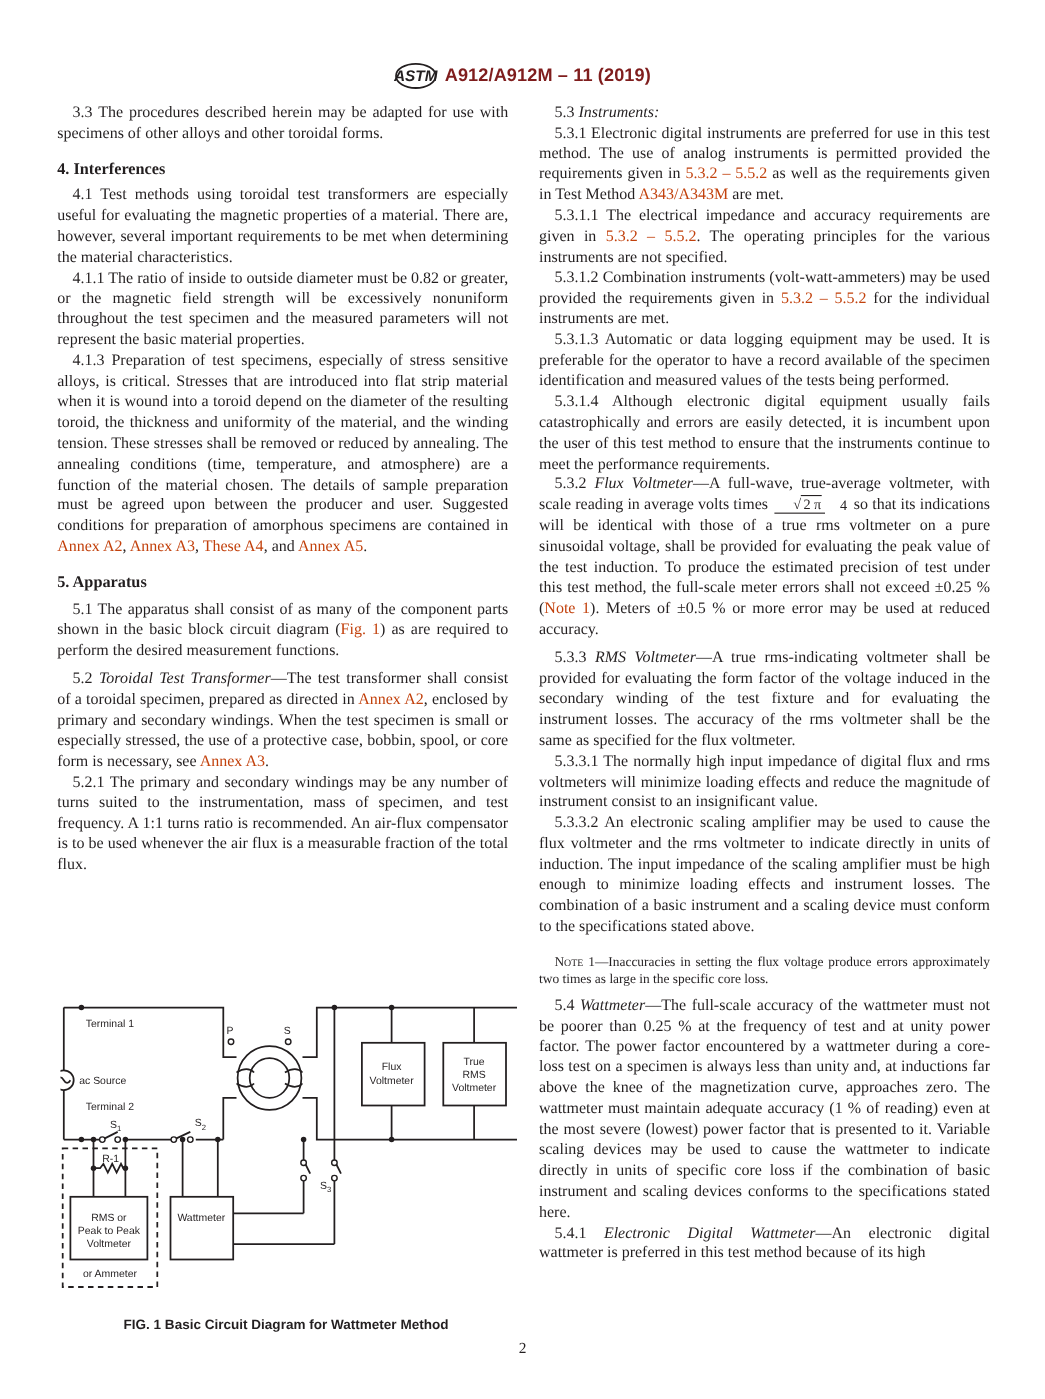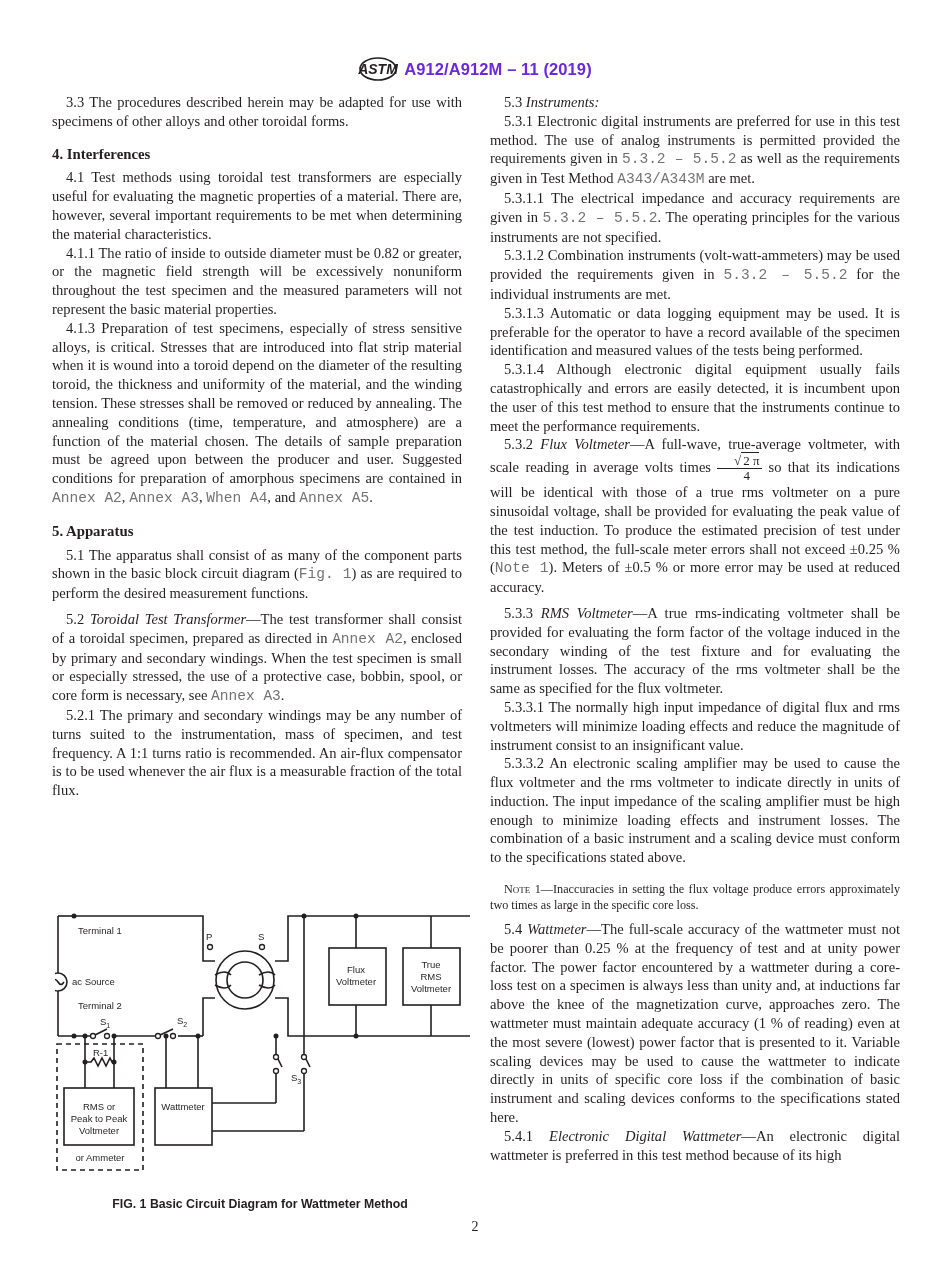--- a/index.html
+++ b/index.html
@@ -1,32 +1,32 @@
 <!DOCTYPE html>
 <html><head>
 <meta charset="utf-8">
 <style>
   html, body { margin: 0; padding: 0; background: #ffffff; }
   body { width: 950px; height: 1272px; position: relative; overflow: hidden;
          font-family: "Liberation Serif", "DejaVu Serif", serif; color: #231f20; }
   .header { position: absolute; top: 56px; left: 0; width: 950px; text-align: center; }
   .header-inner { display: inline-flex; align-items: center; gap: 6px; }
   .logo { width: 40px; height: 26px; }
-  .doc-id { font-family: "Liberation Sans", "DejaVu Sans", sans-serif; font-weight: bold; font-size: 16.5px; letter-spacing: 0.1px; color: #6d28d9; }
+  .doc-id { font-family: "Liberation Sans", "DejaVu Sans", sans-serif; font-weight: bold; font-size: 16.5px; letter-spacing: 0.1px; color: #7f1d1d; }
   .col { position: absolute; top: 93px; width: 410px; font-size: 14.55px; line-height: 18.8px; }
   .col-left { left: 52px; }
   .col-right { left: 490px; width: 410px; }
   p { margin: 0; text-align: justify; text-indent: 14px; }
   h2 { font-size: 14.8px; font-weight: bold; margin: 14px 0 5px 0; }
   .gap { margin-top: 7px; }
-  a, .link { color: #737373; text-decoration: none; font-family: Liberation Mono, monospace; }
+  a, .link { color: #c2410c; text-decoration: none; }
   .it { font-style: italic; }
   .note { font-size: 12.2px; line-height: 16px; margin-top: 14px; text-indent: 14px; text-align: justify; }
   .smallcaps { font-variant: small-caps; }
-  .frac { display: inline-flex; flex-direction: column; align-items: center; vertical-align: middle; margin: 0 6px; line-height: 14px; font-size: 13px; }
+  .frac { display: inline-flex; flex-direction: row; align-items: center; vertical-align: middle; margin: 0 6px; line-height: 14px; font-size: 13px; }
   .frac .num { border-bottom: 1px solid #231f20; padding: 0 3px; }
   .frac .sqrt { border-top: 1px solid #231f20; padding-left: 2px; }
   .figure { position: absolute; left: 55px; top: 905px; width: 415px; height: 290px; }
   .fig-caption { position: absolute; left: 0; top: 1197px; width: 520px; text-align: center;
                  font-family: "Liberation Sans", "DejaVu Sans", sans-serif; font-weight: bold; font-size: 12.3px; }
   .page-num { position: absolute; top: 1219px; left: 0; width: 950px; text-align: center; font-size: 14px; }
   svg text { font-family: "Liberation Sans", "DejaVu Sans", sans-serif; fill: #231f20; }
 </style>
 </head>
 <body>
@@ -40,21 +40,21 @@
     <span class="doc-id">A912/A912M – 11 (2019)</span>
   </div>
 </div>
 
 <div class="col col-left">
   <p>3.3  The procedures described herein may be adapted for use with specimens of other alloys and other toroidal forms.</p>
   <h2>4.  Interferences</h2>
   <p>4.1  Test methods using toroidal test transformers are especially useful for evaluating the magnetic properties of a material. There are, however, several important requirements to be met when determining the material characteristics.</p>
   <p>4.1.1  The ratio of inside to outside diameter must be 0.82 or greater, or the magnetic field strength will be excessively nonuniform throughout the test specimen and the measured parameters will not represent the basic material properties.</p>
   <p><span>4.1.3  Preparation of test specimens, especially of stress sensitive alloys, is critical. Stresses that are introduced into flat strip material when it is wound into a toroid depend on the diameter of the resulting toroid, the thickness and uniformity of the material, and the winding tension. These stresses shall be removed or reduced by annealing. The annealing conditions (time, temperature, and atmosphere) are a function of the material chosen. The details of sample preparation must be agreed upon between the producer and user. Suggested conditions for preparation of amorphous specimens are contained in</span>
-    <a>Annex A2</a><span>, </span><a>Annex A3</a><span>, </span><a>When A4</a><span>, and </span><a>Annex A5</a><span>.</span>
+    <a>Annex A2</a><span>, </span><a>Annex A3</a><span>, </span><a>These A4</a><span>, and </span><a>Annex A5</a><span>.</span>
   </p>
   <h2>5.  Apparatus</h2>
   <p><span>5.1  The apparatus shall consist of as many of the component parts shown in the basic block circuit diagram (</span><a>Fig. 1</a><span>) as are required to perform the desired measurement functions.</span></p>
   <p class="gap"><span>5.2 </span><span class="it">Toroidal Test Transformer</span><span>—The test transformer shall consist of a toroidal specimen, prepared as directed in </span><a>Annex A2</a><span>, enclosed by primary and secondary windings. When the test specimen is small or especially stressed, the use of a protective case, bobbin, spool, or core form is necessary, see </span><a>Annex A3</a><span>.</span></p>
   <p>5.2.1  The primary and secondary windings may be any number of turns suited to the instrumentation, mass of specimen, and test frequency. A 1:1 turns ratio is recommended. An air-flux compensator is to be used whenever the air flux is a measurable fraction of the total flux.</p>
 </div>
 
 <svg class="figure" viewBox="0 0 415 290" xmlns="http://www.w3.org/2000/svg">
   <g fill="none" stroke="#231f20" stroke-width="1.6">
 

